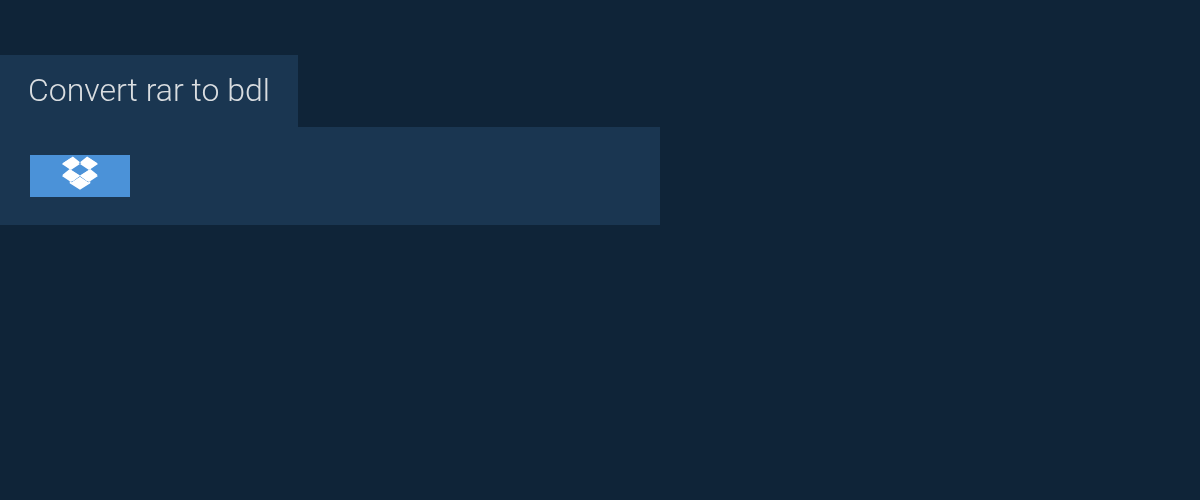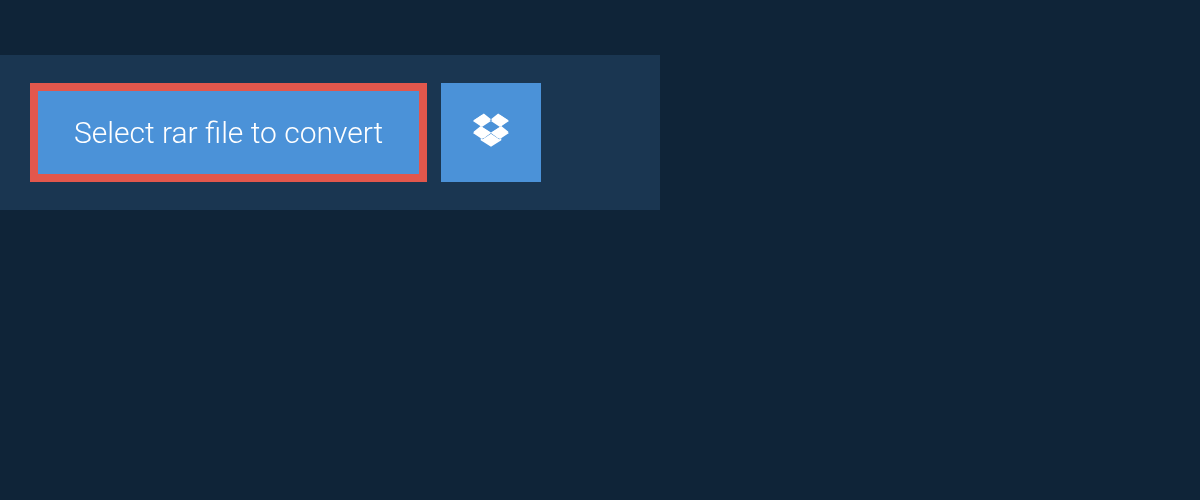--- a/index.html
+++ b/index.html
@@ -62,25 +62,25 @@
     .dropbox-button svg {
       width: 38px;
       height: 38px;
       fill: #ffffff;
     }
   </style>
 </head>
 <body>
 
 <div class="tab-container">
+  <div class="tab">
+    <span>Convert rar to bdl</span>
+  </div>
   <div class="panel">
     <div class="button-row">
-      <div class="select-button">
-        <span>Select rar file to convert</span>
-      </div>
       <div class="dropbox-button">
         <span>
           <svg viewBox="0 0 24 24">
             <path d="M6 2L0 6l6 4-6 4 6 4 6-4 6 4 6-4-6-4 6-4-6-4-6 4-6-4zm6 4l6 4-6 4-6-4 6-4zm-6 12.5l6 3.5 6-3.5-6-4-6 4z" transform="scale(0.95) translate(0.6,0)"></path>
             <path d="M7.5 1L1 5.2l4.5 3.6L12 4.6 7.5 1zm9 0L12 4.6l6.5 4.2L23 5.2 16.5 1zM1 12.4l6.5 4.2L12 13 5.5 8.8 1 12.4zm22 0l-4.5-3.6L12 13l4.5 3.6 6.5-4.2zM12 14.2l-4.5 3.6L5.5 16.6v1.2L12 22l6.5-4.2v-1.2l-2 1.2L12 14.2z" fill="#ffffff"></path>
           </svg>
         </span>
       </div>
     </div>
   </div>

